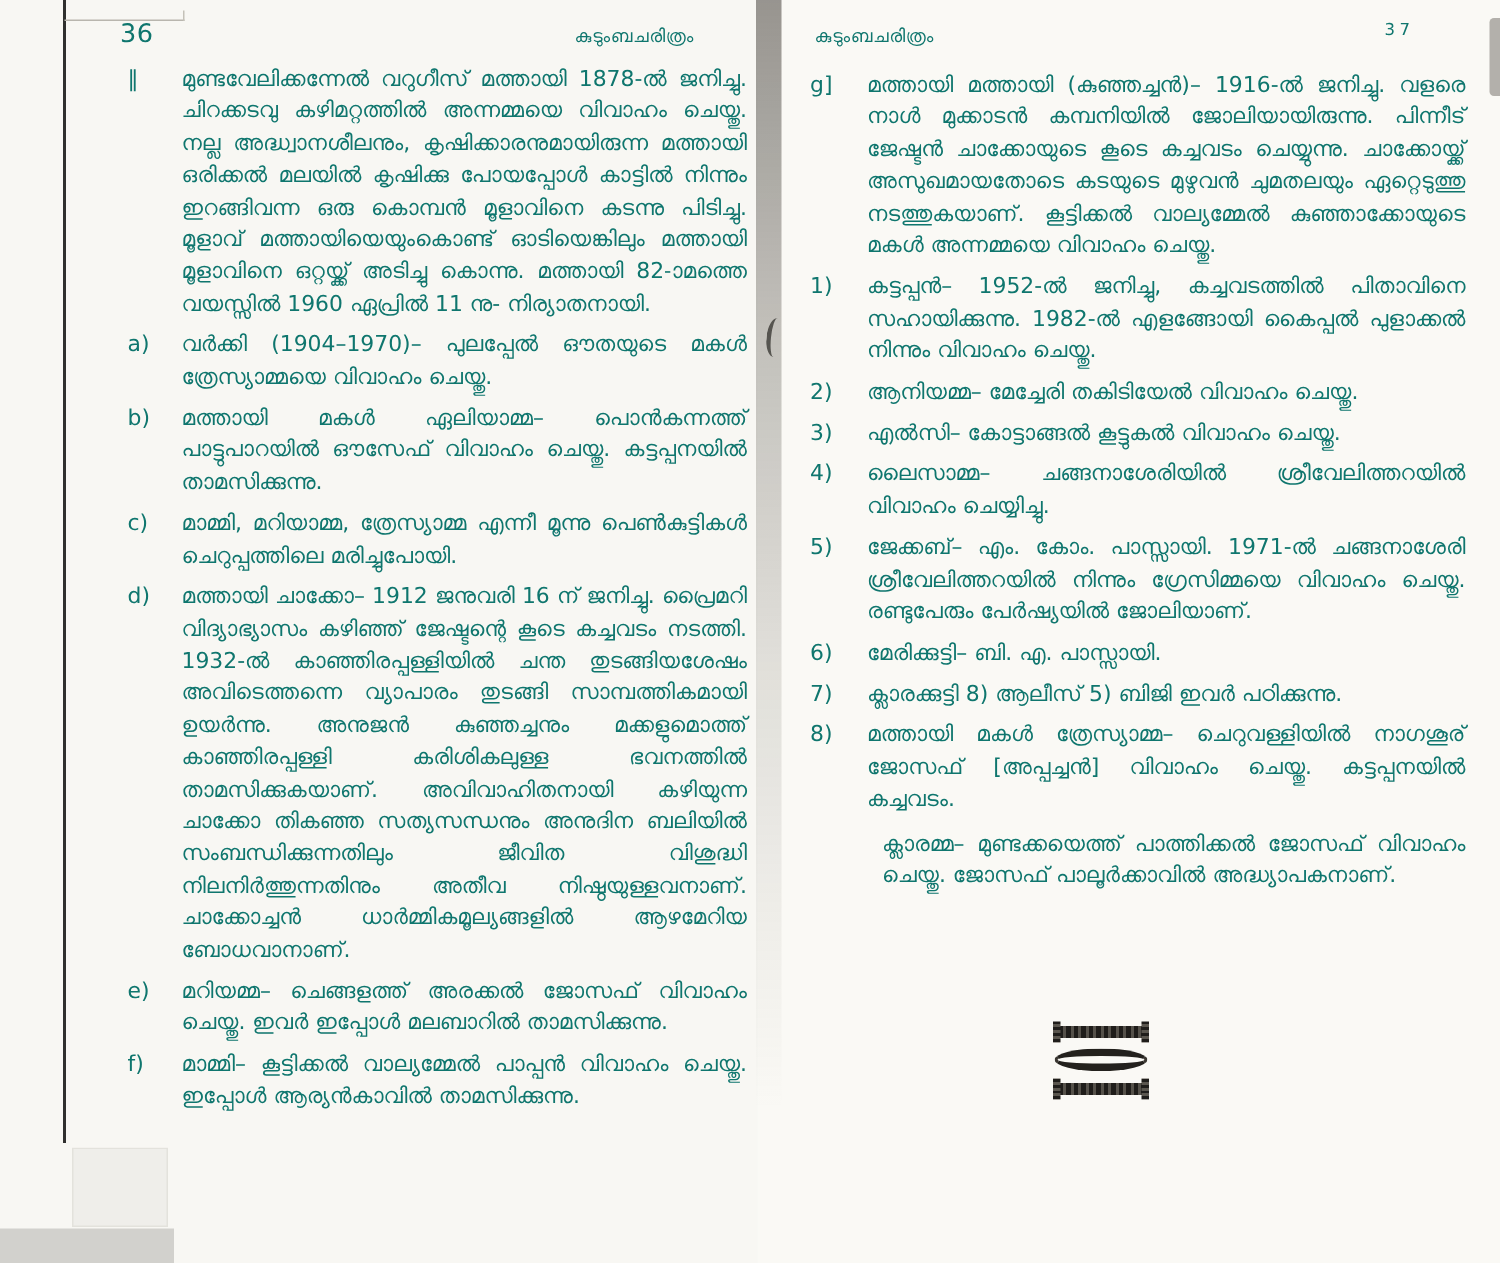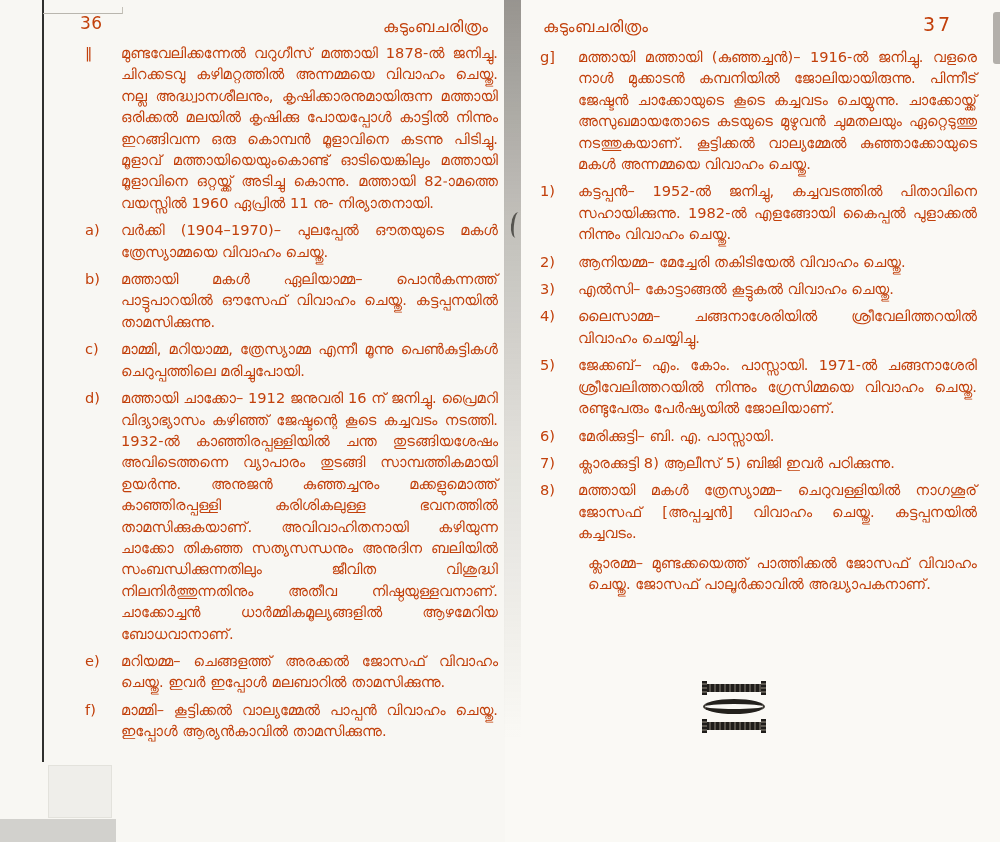--- a/index.html
+++ b/index.html
@@ -1,18 +1,18 @@
 <!DOCTYPE html>
 <html><head>
 <meta charset="utf-8">
 <style>
   html,body{margin:0;padding:0;}
   .scan{
     position:relative; width:1000px; height:842px; overflow:hidden;
-    background:#f7f6f2; color:#c2410c;
+    background:#f7f6f2; color:#0f766e;
     font-family:"DejaVu Sans", sans-serif;
   }
   
   .page-left-bg{position:absolute;left:0;top:0;width:505px;height:842px;background:#f8f7f3;}
   .page-right-bg{position:absolute;left:505px;top:0;width:495px;height:842px;background:#faf9f5;}
   
   .edge-rule{position:absolute;left:42px;top:0;width:2px;height:762px;background:#30302e;}
   .edge-rule-head{position:absolute;left:43px;top:13px;width:80px;height:1px;background:#b9b6ae;}
   .edge-rule-tick{position:absolute;left:122px;top:7px;width:1px;height:7px;background:#c4c1b8;}
   
@@ -23,25 +23,25 @@
   }
   .spine-mark{
     position:absolute;left:511px;top:212px;width:7px;height:26px;
     border-left:3px solid rgba(40,38,34,.7);border-radius:60% 0 0 60%/50% 0 0 50%;
     transform:rotate(6deg);
   }
   .right-edge-mark{position:absolute;right:0px;top:12px;width:7px;height:52px;background:rgba(120,117,110,.55);border-radius:3px 0 0 3px;}
   .bottom-left-band{position:absolute;left:0;top:819px;width:116px;height:23px;background:#d2d1cd;}
   .bottom-left-box{position:absolute;left:48px;top:765px;width:64px;height:53px;background:#efeeea;box-shadow:inset 0 0 0 1px #e3e2dc;}
   
-  .hdr{position:absolute;font-size:16px;letter-spacing:.4px;}
+  .hdr{position:absolute;font-size:12px;letter-spacing:.4px;}
   .lp-num{left:80px;top:13px;font-size:17px;}
   .lp-title{left:383px;top:17px;}
   .rp-title{left:543px;top:17px;}
-  .rp-num{left:923px;top:13px;font-size:19px;letter-spacing:3px;}
+  .rp-num{left:923px;top:13px;font-size:11px;letter-spacing:3px;}
   
   .body-col{position:absolute;font-size:14.6px;line-height:21.4px;text-align:justify;}
   .lp-body{left:85px;top:42px;width:413px;}
   .rp-body{left:540px;top:46px;width:437px;}
   .row{display:flex;align-items:flex-start;}
   .marker{flex:0 0 36px;white-space:nowrap;}
   .rp-body .marker{flex:0 0 38px;}
   .itext{flex:1;}
   .subhead{margin:9px 0 7px 36px;}
   .rp-body .subhead{margin:8px 0 6px 38px;}

